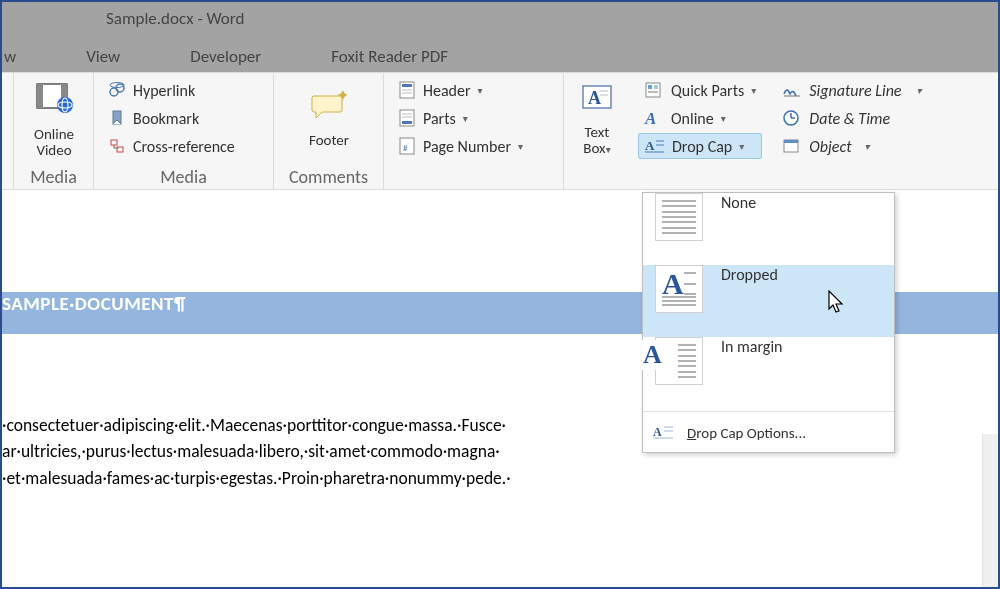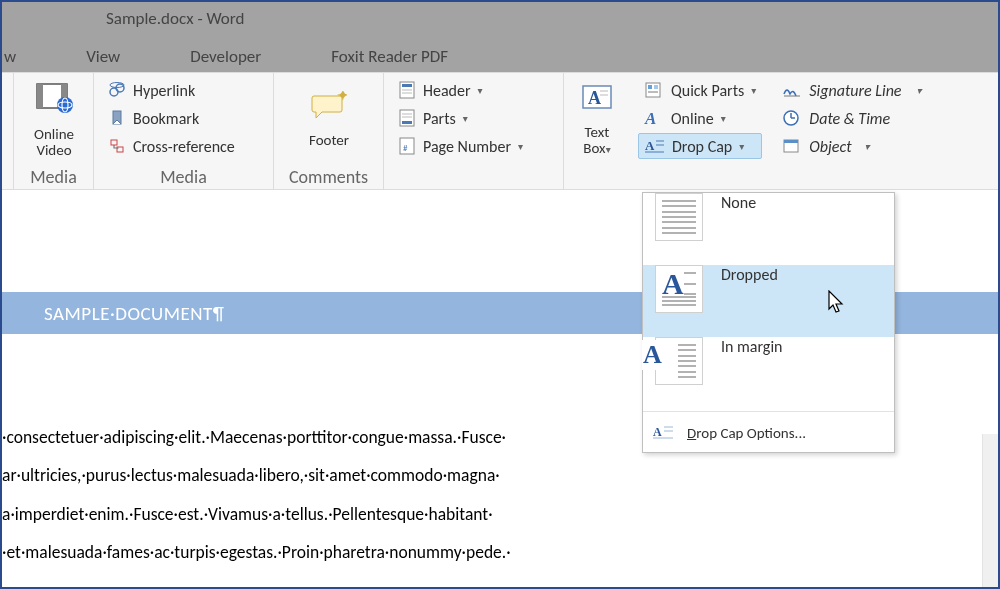--- a/index.html
+++ b/index.html
@@ -47,29 +47,29 @@
     white-space: nowrap;
   }
   .row-btn.highlight { background: #cde6f7; border: 1px solid #9cc6e6; }
   .caret { font-size: 10px; color: #666; }
   
   svg { display: block; }
 
   .page-area { background: #fff; position: relative; height: calc(589px - 34px - 36px - 118px - 4px); }
   .banner {
     position: absolute; left: 0; right: 0; top: 102px; height: 42px;
-    background: #93b5de; color: #fff; font-size: 19px; font-weight: 400;
-    display: flex; align-items: center; padding-left: 42px; letter-spacing: 0.5px;
+    background: #93b5de; color: #fff; font-size: 19px; font-weight: 700;
+    display: flex; align-items: flex-start; letter-spacing: 0.5px;
   }
   .body-text {
     position: absolute; left: 0; top: 222px; right: 340px;
     font-family: Calibri, Georgia, serif; color: #000; font-size: 17.5px;
     line-height: 1.5;
   }
-  .body-text p { margin: 12px 0 0 0; }
+  .body-text p { margin: 0 0 0 0; }
   .scrollbar {
     position: absolute; right: 0; top: 244px; bottom: 0; width: 16px;
     background: #f0f0f0; border-left: 1px solid #e3e3e3;
   }
 
   .dropdown {
     position: absolute; left: 640px; top: 190px; width: 253px;
     background: #fff; border: 1px solid #bfbfbf; box-shadow: 2px 2px 5px rgba(0,0,0,.18);
     z-index: 10;
   }
@@ -318,21 +318,20 @@
 
   </div>
 
   <div class="page-area">
     <div class="banner">
       <span>SAMPLE·DOCUMENT¶</span>
     </div>
     <div class="body-text">
       <p>·consectetuer·adipiscing·elit.·Maecenas·porttitor·congue·massa.·Fusce·</p>
       <p>ar·ultricies,·purus·lectus·malesuada·libero,·sit·amet·commodo·magna·</p>
-      <p>a·imperdiet·enim.·Fusce·est.·Vivamus·a·tellus.·Pellentesque·habitant·</p>
       <p>·et·malesuada·fames·ac·turpis·egestas.·Proin·pharetra·nonummy·pede.·</p>
     </div>
     <div class="scrollbar"></div>
   </div>
 
   <div class="dropdown">
     <div class="item">
       <div class="thumb">
         <div class="lines">
             <span></span>

